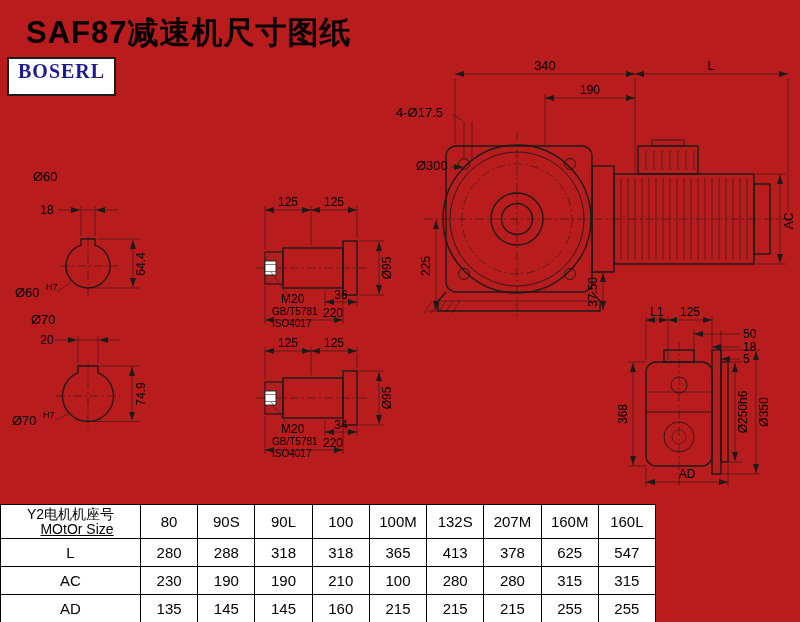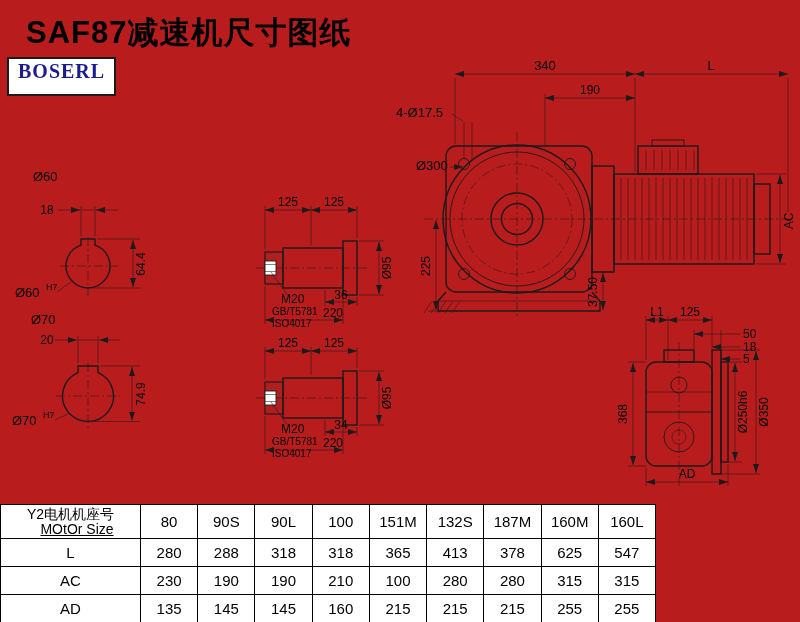--- a/index.html
+++ b/index.html
@@ -281,23 +281,23 @@
     <tbody>
       <tr class="hd">
         <td class="lbl">
           <div class="hdcn">Y2电机机座号</div>
           <div class="hden">MOtOr Size</div>
         </td>
         <td>80</td>
         <td>90S</td>
         <td>90L</td>
         <td>100</td>
-        <td>151M</td>
+        <td>100M</td>
         <td>132S</td>
-        <td>187M</td>
+        <td>207M</td>
         <td>160M</td>
         <td>160L</td>
       </tr>
       <tr>
         <td>L</td>
         <td>280</td>
         <td>288</td>
         <td>318</td>
         <td>318</td>
         <td>365</td>

